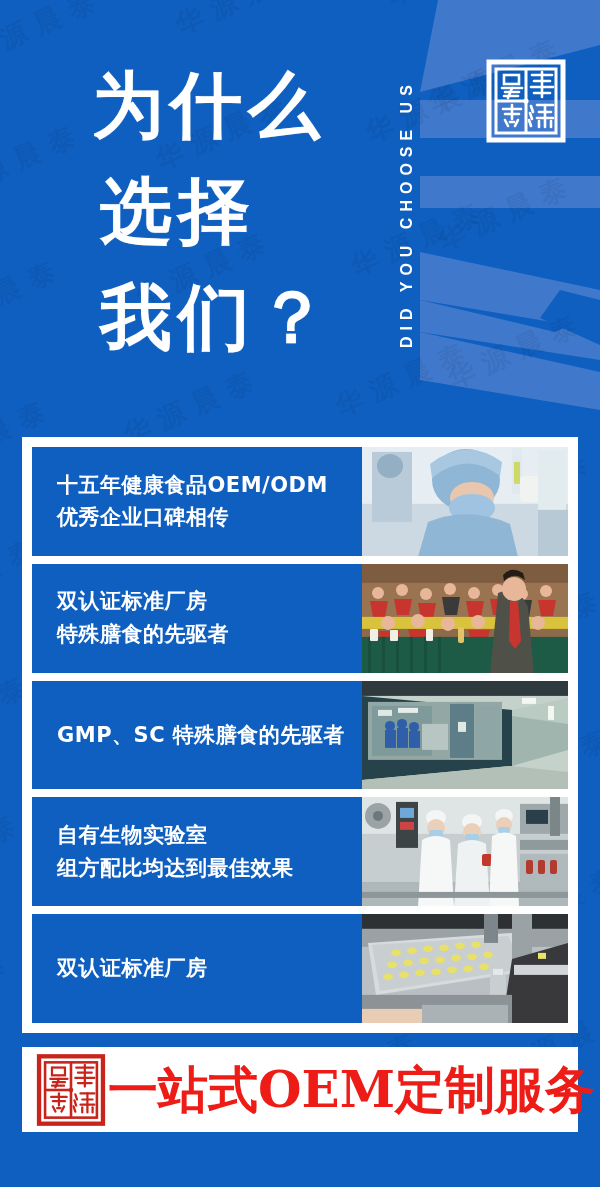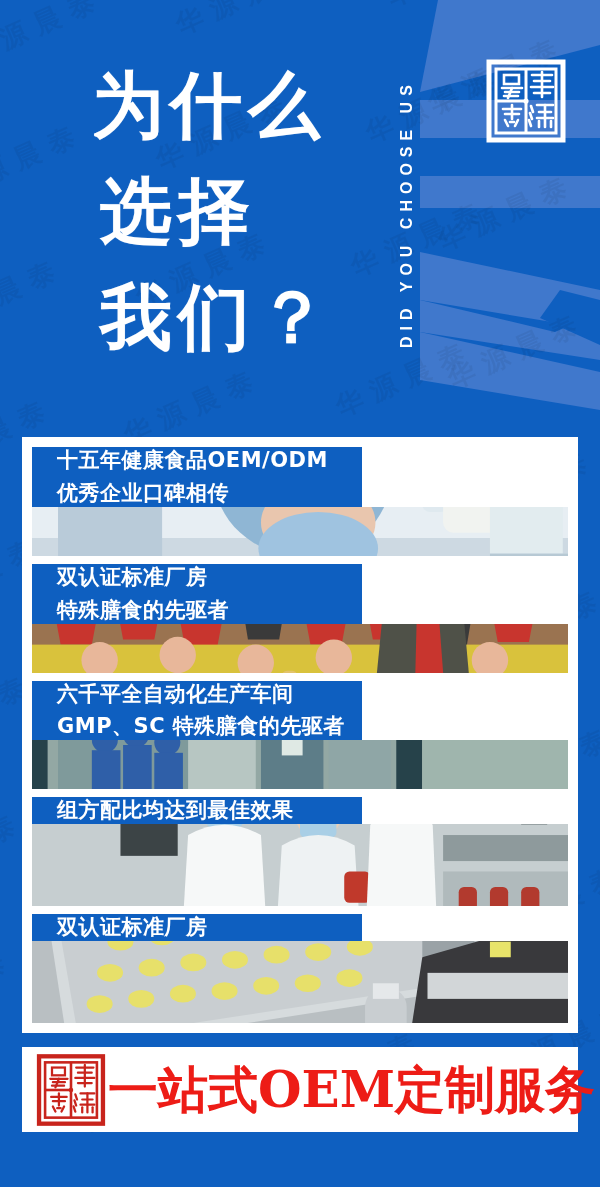--- a/index.html
+++ b/index.html
@@ -40,21 +40,21 @@
   }
 
   
   .seal{position:relative;display:block;}
   .seal-hero{position:absolute;left:484px;top:57px;width:84px;height:88px;}
   .seal-banner{width:74px;height:76px;flex:0 0 74px;margin-left:4px;}
 
   
   .panel{position:absolute;left:22px;top:437px;width:556px;height:596px;background:#ffffff;
          box-sizing:border-box;padding:10px;display:flex;flex-direction:column;gap:8px;}
-  .row{display:flex;gap:0;height:111px;flex-direction:column;}
+  .row{display:flex;gap:0;height:111px;}
   .row .txt{
     width:330px;background:#0E5FC0;color:#fff;box-sizing:border-box;
     padding:0 0 0 25px;display:flex;flex-direction:column;justify-content:center;gap:6px;
   }
   .row .txt .tl{
     font-size:21px;font-weight:700;line-height:1.28;letter-spacing:.5px;white-space:nowrap;
     font-family:"DejaVu Sans","Liberation Sans",sans-serif;
   }
   .row .pic{flex:1;position:relative;overflow:hidden;background:#9fb4c6;}
   .row .pic svg{position:absolute;inset:0;width:100%;height:100%;display:block;}
@@ -283,21 +283,20 @@
           <path d="M136 30 q20 -8 30 14 l6 67 -44 0 z" fill="#4f5148"></path>
           <circle cx="152" cy="26" r="12" fill="#e8b79a"></circle>
           <path d="M142 18 q10 -10 21 -1 l-2 -7 q-12 -7 -20 2 z" fill="#241c16"></path>
           <path d="M148 38 l8 0 l3 40 -6 8 -6 -8 z" fill="#c8352e"></path>
         </svg>
       </div>
     </div>
 
     <div class="row">
       <div class="txt">
-        <div class="tl">六千平全自动化生产车间</div>
         <div class="tl">GMP、SC 特殊膳食的先驱者</div>
       </div>
       <div class="pic">
         <svg viewBox="0 0 206 111" preserveAspectRatio="xMidYMid slice">
           <rect width="206" height="111" fill="#c5d2cb"></rect>
           <rect x="0" y="0" width="206" height="16" fill="#2e3a3d"></rect>
           <polygon points="0,16 150,30 150,86 0,100" fill="#26424a"></polygon>
           <rect x="6" y="22" width="134" height="58" fill="#93a8a4"></rect>
           <rect x="10" y="26" width="60" height="50" fill="#7f9a9b"></rect>
           <rect x="16" y="30" width="14" height="6" fill="#dfe9e4"></rect>
@@ -318,20 +317,21 @@
           <polygon points="150,30 206,18 206,44 150,36" fill="#b9cbc3"></polygon>
           <rect x="160" y="18" width="14" height="6" fill="#f2f7f2"></rect>
           <rect x="186" y="26" width="6" height="14" fill="#f2f7f2"></rect>
           <polygon points="0,100 150,86 206,92 206,111 0,111" fill="#b3c0b8"></polygon>
         </svg>
       </div>
     </div>
 
     <div class="row">
       <div class="txt">
+        <div class="tl">自有生物实验室</div>
         <div class="tl">组方配比均达到最佳效果</div>
       </div>
       <div class="pic">
         <svg viewBox="0 0 206 111" preserveAspectRatio="xMidYMid slice">
           <rect width="206" height="111" fill="#cfd6d8"></rect>
           <rect x="0" y="0" width="206" height="38" fill="#dfe4e5"></rect>
           <rect x="0" y="38" width="206" height="48" fill="#c6ced0"></rect>
           <rect x="0" y="86" width="206" height="25" fill="#aeb8ba"></rect>
           <circle cx="16" cy="20" r="13" fill="#9aa4a7"></circle>
           <circle cx="16" cy="20" r="5" fill="#6d787b"></circle>

